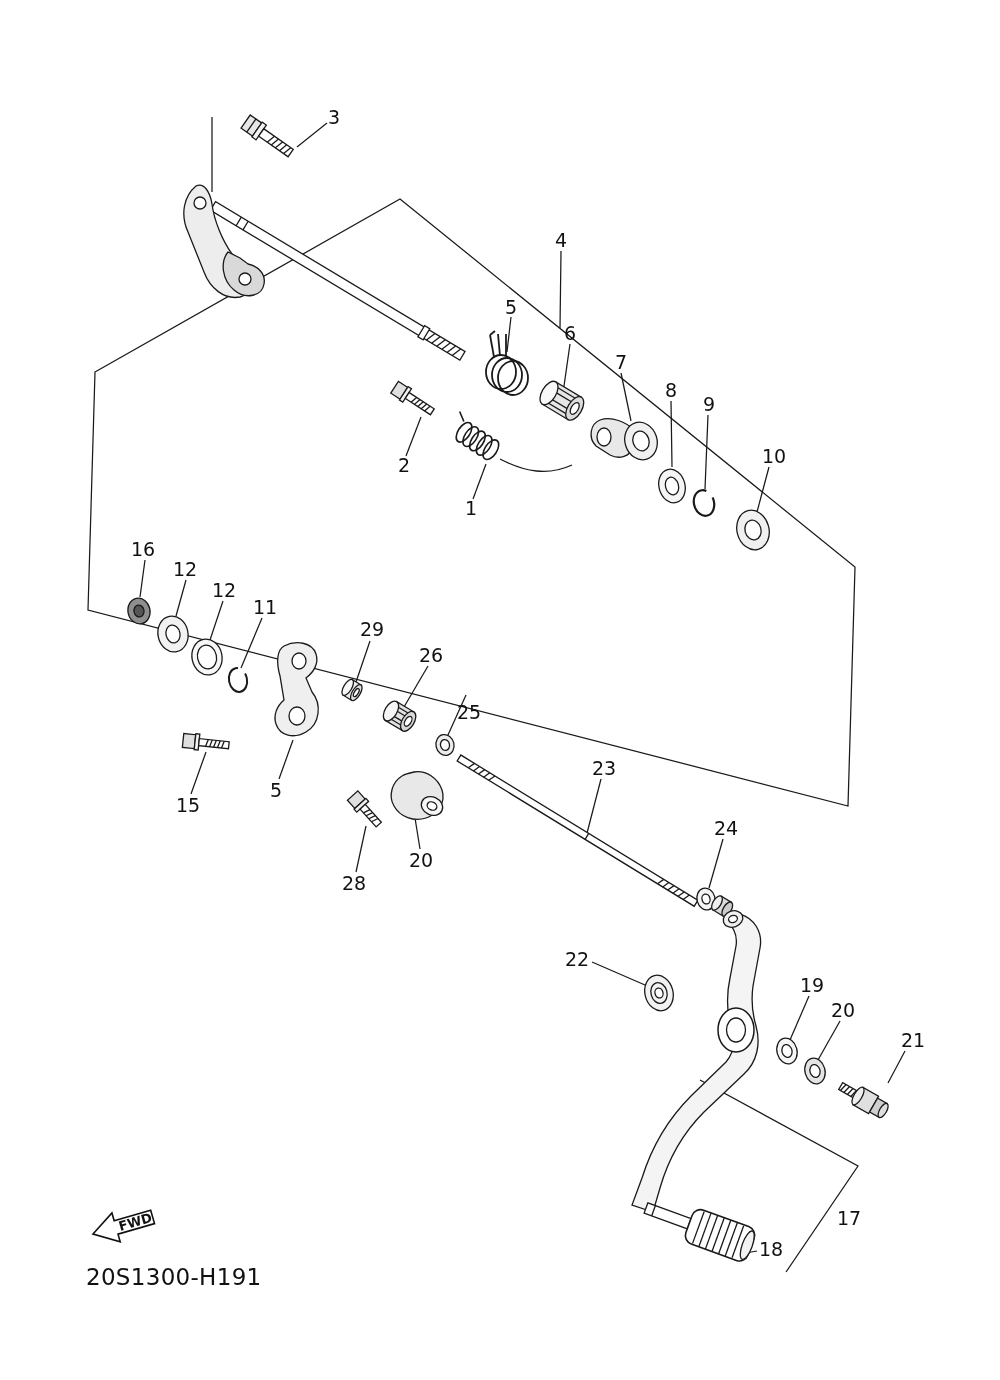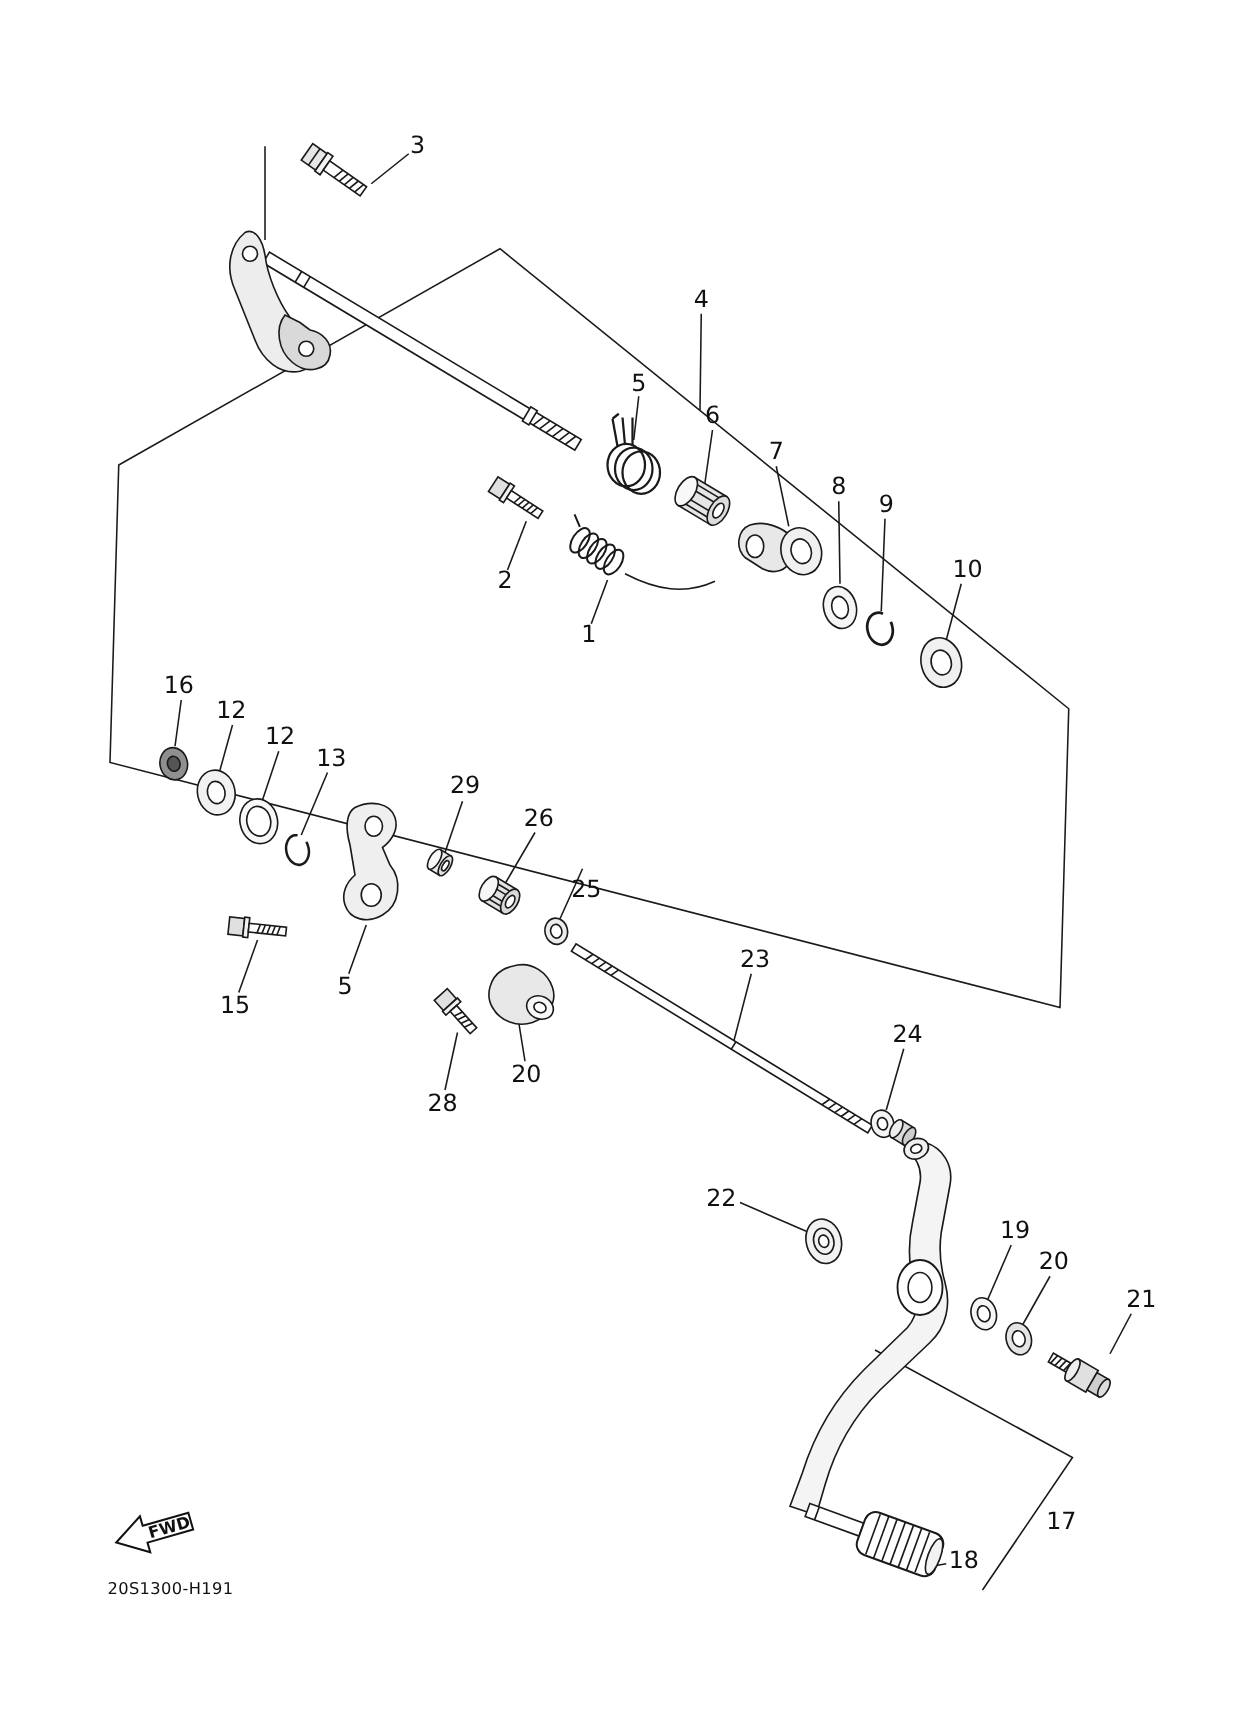--- a/index.html
+++ b/index.html
@@ -7,21 +7,21 @@
     position:relative;width:1000px;height:1380px;background:#ffffff;
     font-family:"DejaVu Sans",sans-serif;overflow:hidden;
   }
   .stage svg{position:absolute;left:0;top:0;}
   .callout{
     position:absolute;transform:translate(-50%,-50%);
     font-size:19px;color:#111;line-height:1;white-space:nowrap;
   }
   .code{
     position:absolute;left:86px;top:1264px;
-    font-size:13px;color:#111;letter-spacing:.3px;
+    font-size:23px;color:#111;letter-spacing:.3px;
   }
   .ln{stroke:#1a1a1a;stroke-width:1.25;fill:none;}
   .part{stroke:#1a1a1a;stroke-width:1.3;}
 </style>
 </head>
 <body>
 
 <div class="stage">
 
   <svg width="1000" height="1380" viewBox="0 0 1000 1380">
@@ -321,21 +321,21 @@
   <div class="callout" style="left:334px;top:117px">3</div>
   <div class="callout" style="left:561px;top:240px">4</div>
   <div class="callout" style="left:511px;top:307px">5</div>
   <div class="callout" style="left:570px;top:333px">6</div>
   <div class="callout" style="left:621px;top:362px">7</div>
   <div class="callout" style="left:671px;top:390px">8</div>
   <div class="callout" style="left:709px;top:404px">9</div>
   <div class="callout" style="left:774px;top:456px">10</div>
   <div class="callout" style="left:185px;top:569px">12</div>
   <div class="callout" style="left:224px;top:590px">12</div>
-  <div class="callout" style="left:265px;top:607px">13</div>
+  <div class="callout" style="left:265px;top:607px">11</div>
   <div class="callout" style="left:276px;top:790px">5</div>
   <div class="callout" style="left:188px;top:805px">15</div>
   <div class="callout" style="left:143px;top:549px">16</div>
   <div class="callout" style="left:849px;top:1218px">17</div>
   <div class="callout" style="left:771px;top:1249px">18</div>
   <div class="callout" style="left:812px;top:985px">19</div>
   <div class="callout" style="left:843px;top:1010px">20</div>
   <div class="callout" style="left:913px;top:1040px">21</div>
   <div class="callout" style="left:577px;top:959px">22</div>
   <div class="callout" style="left:604px;top:768px">23</div>

